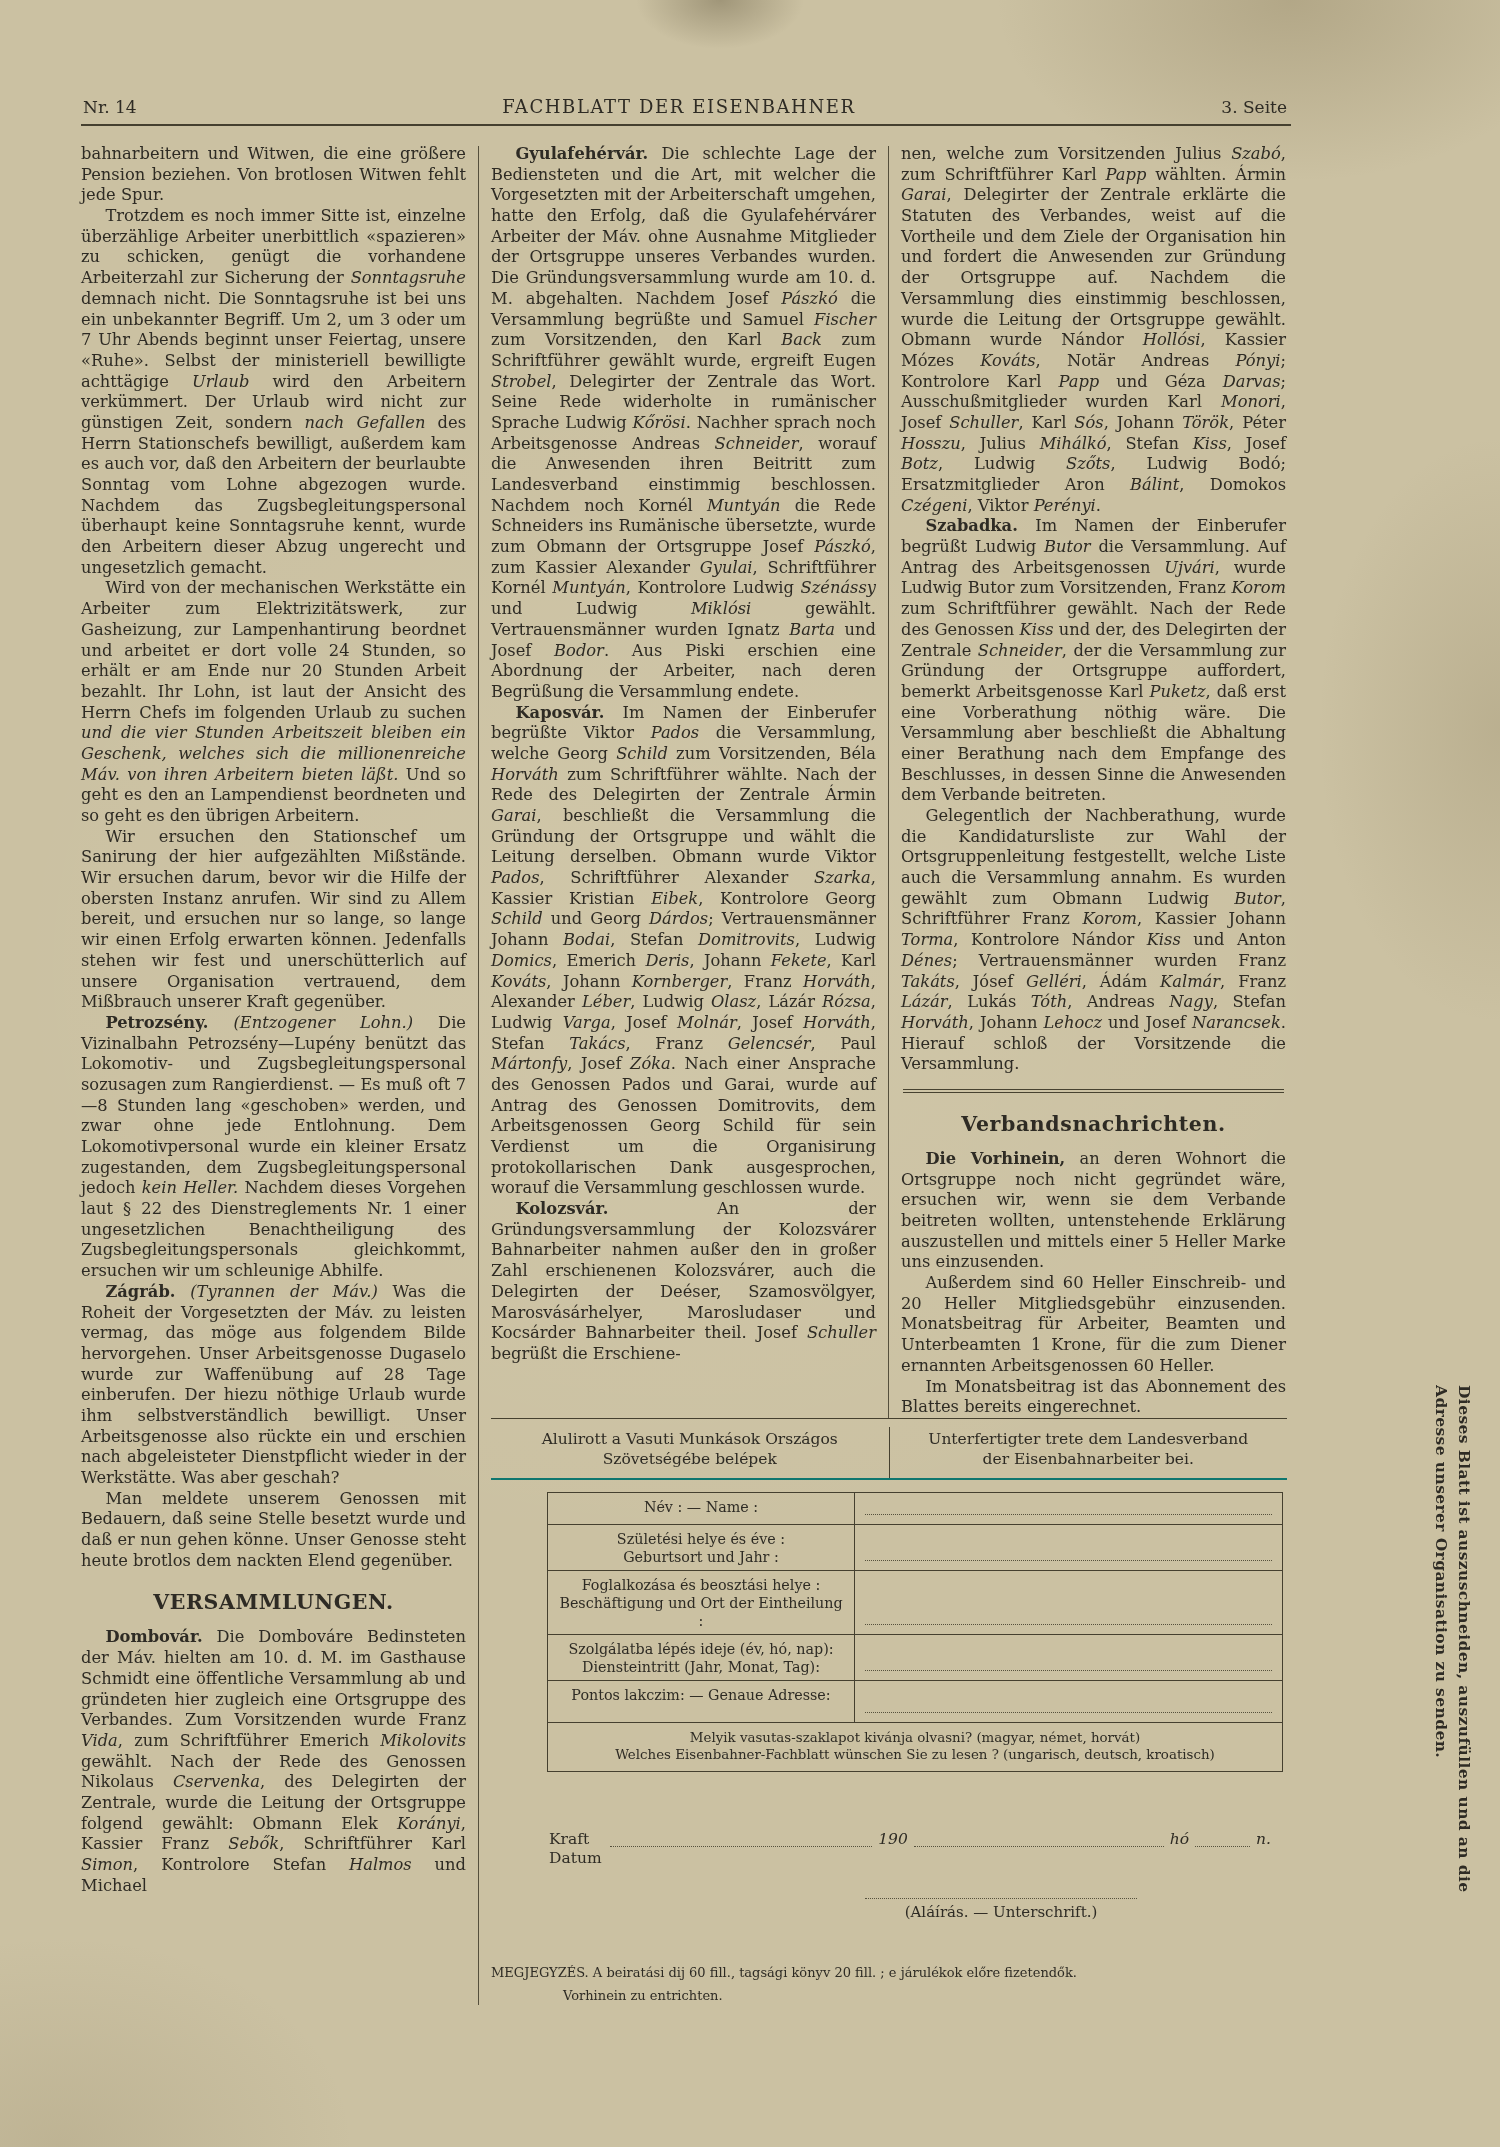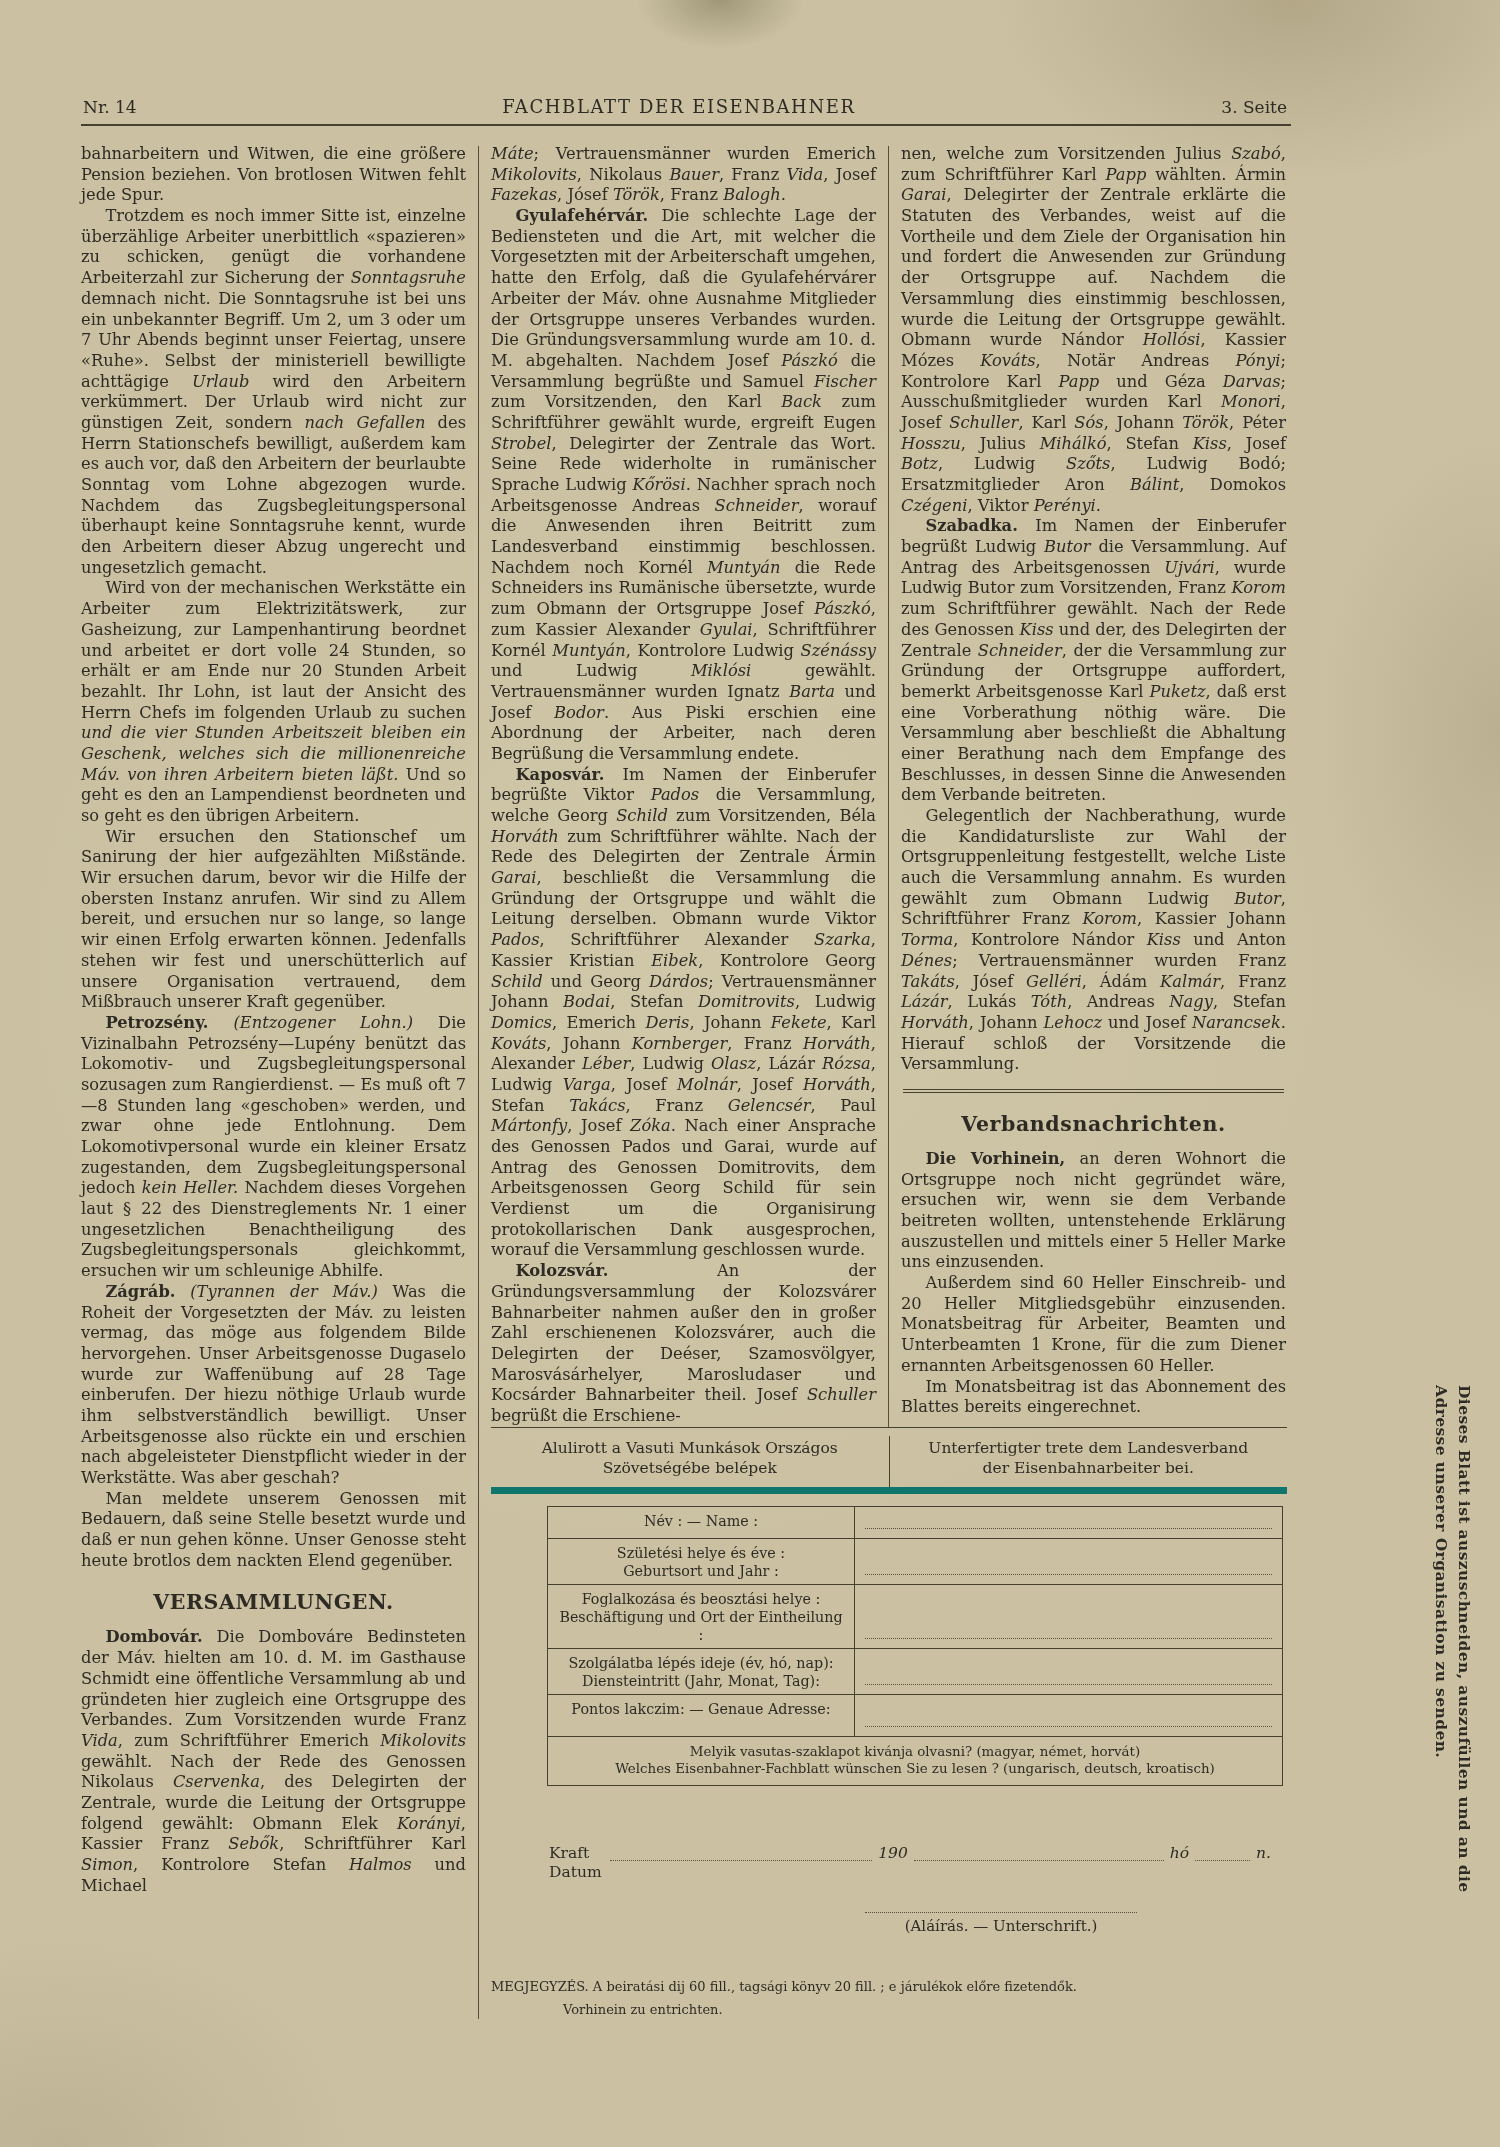--- a/index.html
+++ b/index.html
@@ -30,21 +30,21 @@
   .para { text-indent:1.5em; margin:0; }
   .para.cont { text-indent:0; }
   .sec-head { text-align:center; font-size:20.5px; letter-spacing:.6px; margin:18px 0 12px; font-weight:bold; }
   .rule2 { border-top:1px solid #474230; border-bottom:1px solid #474230; height:4px; margin:14px 2px 12px; }
   .right-area { display:flex; flex-direction:column; width:796px; }
   .cols23 { display:flex; min-height:1235px; align-items:flex-start; }
   .cols23 .vdiv { align-self:stretch; }
 
   
   .form-section { border-top:1px solid #45402f; padding-top:8px; font-size:15.5px; }
-  .form-header { display:flex; align-items:stretch; border-bottom:7px solid #0f766e; }
+  .form-header { display:flex; align-items:stretch; border-bottom:2px solid #0f766e; }
   .fh-cell { flex:1; text-align:center; padding:2px 34px 9px; line-height:1.3; }
   .fh-div { width:1px; background:#45402f; }
   .form-box { border:1.5px solid #45402f; margin:12px 4px 0 56px; }
   .frow { display:flex; min-height:42px;text-align:center; }
   .frow:not(:last-child) { border-bottom:1px solid #45402f; }
   .frow:first-child { min-height:32px; }
   .frow.full { min-height:48px; }
   .flabel { width:307px; border-right:1px solid #45402f; padding:5px 10px 4px; font-size:14.3px; line-height:18px; }
   .frow.full .flabel { width:100%; border-right:none; font-size:13.4px; line-height:17px; padding-top:6px; }
   .fblank { flex:1; position:relative; }
@@ -89,21 +89,20 @@
         <p class="para"><b>Zágráb.</b> <i>(Tyrannen der Máv.)</i> Was die Roheit der Vorgesetzten der Máv. zu leisten vermag, das möge aus folgendem Bilde hervorgehen. Unser Arbeitsgenosse Dugaselo wurde zur Waffenübung auf 28 Tage einberufen. Der hiezu nöthige Urlaub wurde ihm selbstverständlich bewilligt. Unser Arbeitsgenosse also rückte ein und erschien nach abgeleisteter Dienstpflicht wieder in der Werkstätte. Was aber geschah?</p>
         <p class="para">Man meldete unserem Genossen mit Bedauern, daß seine Stelle besetzt wurde und daß er nun gehen könne. Unser Genosse steht heute brotlos dem nackten Elend gegenüber.</p>
         <h2 class="sec-head">VERSAMMLUNGEN.</h2>
         <p class="para"><b>Dombovár.</b> Die Dombováre Bedinsteten der Máv. hielten am 10. d. M. im Gasthause Schmidt eine öffentliche Versammlung ab und gründeten hier zugleich eine Ortsgruppe des Verbandes. Zum Vorsitzenden wurde Franz <i>Vida</i>, zum Schriftführer Emerich <i>Mikolovits</i> gewählt. Nach der Rede des Genossen Nikolaus <i>Cservenka</i>, des Delegirten der Zentrale, wurde die Leitung der Ortsgruppe folgend gewählt: Obmann Elek <i>Korányi</i>, Kassier Franz <i>Sebők</i>, Schriftführer Karl <i>Simon</i>, Kontrolore Stefan <i>Halmos</i> und Michael</p>
       </div>
     <div class="vdiv"></div>
 
     <div class="right-area">
       <div class="cols23">
         <div class="col">
-            <p class="para cont"><i>Máte</i>; Vertrauensmänner wurden Emerich <i>Mikolovits</i>, Nikolaus <i>Bauer</i>, Franz <i>Vida</i>, Josef <i>Fazekas</i>, Jósef <i>Török</i>, Franz <i>Balogh</i>.</p>
             <p class="para"><b>Gyulafehérvár.</b> Die schlechte Lage der Bediensteten und die Art, mit welcher die Vorgesetzten mit der Arbeiterschaft umgehen, hatte den Erfolg, daß die Gyulafehérvárer Arbeiter der Máv. ohne Ausnahme Mitglieder der Ortsgruppe unseres Verbandes wurden. Die Gründungsversammlung wurde am 10. d. M. abgehalten. Nachdem Josef <i>Pászkó</i> die Versammlung begrüßte und Samuel <i>Fischer</i> zum Vorsitzenden, den Karl <i>Back</i> zum Schriftführer gewählt wurde, ergreift Eugen <i>Strobel</i>, Delegirter der Zentrale das Wort. Seine Rede widerholte in rumänischer Sprache Ludwig <i>Kőrösi</i>. Nachher sprach noch Arbeitsgenosse Andreas <i>Schneider</i>, worauf die Anwesenden ihren Beitritt zum Landesverband einstimmig beschlossen. Nachdem noch Kornél <i>Muntyán</i> die Rede Schneiders ins Rumänische übersetzte, wurde zum Obmann der Ortsgruppe Josef <i>Pászkó</i>, zum Kassier Alexander <i>Gyulai</i>, Schriftführer Kornél <i>Muntyán</i>, Kontrolore Ludwig <i>Szénássy</i> und Ludwig <i>Miklósi</i> gewählt. Vertrauensmänner wurden Ignatz <i>Barta</i> und Josef <i>Bodor</i>. Aus Piski erschien eine Abordnung der Arbeiter, nach deren Begrüßung die Versammlung endete.</p>
             <p class="para"><b>Kaposvár.</b> Im Namen der Einberufer begrüßte Viktor <i>Pados</i> die Versammlung, welche Georg <i>Schild</i> zum Vorsitzenden, Béla <i>Horváth</i> zum Schriftführer wählte. Nach der Rede des Delegirten der Zentrale Ármin <i>Garai</i>, beschließt die Versammlung die Gründung der Ortsgruppe und wählt die Leitung derselben. Obmann wurde Viktor <i>Pados</i>, Schriftführer Alexander <i>Szarka</i>, Kassier Kristian <i>Eibek</i>, Kontrolore Georg <i>Schild</i> und Georg <i>Dárdos</i>; Vertrauensmänner Johann <i>Bodai</i>, Stefan <i>Domitrovits</i>, Ludwig <i>Domics</i>, Emerich <i>Deris</i>, Johann <i>Fekete</i>, Karl <i>Kováts</i>, Johann <i>Kornberger</i>, Franz <i>Horváth</i>, Alexander <i>Léber</i>, Ludwig <i>Olasz</i>, Lázár <i>Rózsa</i>, Ludwig <i>Varga</i>, Josef <i>Molnár</i>, Josef <i>Horváth</i>, Stefan <i>Takács</i>, Franz <i>Gelencsér</i>, Paul <i>Mártonfy</i>, Josef <i>Zóka</i>. Nach einer Ansprache des Genossen Pados und Garai, wurde auf Antrag des Genossen Domitrovits, dem Arbeitsgenossen Georg Schild für sein Verdienst um die Organisirung protokollarischen Dank ausgesprochen, worauf die Versammlung geschlossen wurde.</p>
             <p class="para"><b>Kolozsvár.</b> An der Gründungsversammlung der Kolozsvárer Bahnarbeiter nahmen außer den in großer Zahl erschienenen Kolozsvárer, auch die Delegirten der Deéser, Szamosvölgyer, Marosvásárhelyer, Marosludaser und Kocsárder Bahnarbeiter theil. Josef <i>Schuller</i> begrüßt die Erschiene-</p>
           </div>
         <div class="vdiv"></div>
         <div class="col">
             <p class="para cont">nen, welche zum Vorsitzenden Julius <i>Szabó</i>, zum Schriftführer Karl <i>Papp</i> wählten. Ármin <i>Garai</i>, Delegirter der Zentrale erklärte die Statuten des Verbandes, weist auf die Vortheile und dem Ziele der Organisation hin und fordert die Anwesenden zur Gründung der Ortsgruppe auf. Nachdem die Versammlung dies einstimmig beschlossen, wurde die Leitung der Ortsgruppe gewählt. Obmann wurde Nándor <i>Hollósi</i>, Kassier Mózes <i>Kováts</i>, Notär Andreas <i>Pónyi</i>; Kontrolore Karl <i>Papp</i> und Géza <i>Darvas</i>; Ausschußmitglieder wurden Karl <i>Monori</i>, Josef <i>Schuller</i>, Karl <i>Sós</i>, Johann <i>Török</i>, Péter <i>Hosszu</i>, Julius <i>Mihálkó</i>, Stefan <i>Kiss</i>, Josef <i>Botz</i>, Ludwig <i>Szőts</i>, Ludwig Bodó; Ersatzmitglieder Aron <i>Bálint</i>, Domokos <i>Czégeni</i>, Viktor <i>Perényi</i>.</p>
             <p class="para"><b>Szabadka.</b> Im Namen der Einberufer begrüßt Ludwig <i>Butor</i> die Versammlung. Auf Antrag des Arbeitsgenossen <i>Ujvári</i>, wurde Ludwig Butor zum Vorsitzenden, Franz <i>Korom</i> zum Schriftführer gewählt. Nach der Rede des Genossen <i>Kiss</i> und der, des Delegirten der Zentrale <i>Schneider</i>, der die Versammlung zur Gründung der Ortsgruppe auffordert, bemerkt Arbeitsgenosse Karl <i>Puketz</i>, daß erst eine Vorberathung nöthig wäre. Die Versammlung aber beschließt die Abhaltung einer Berathung nach dem Empfange des Beschlusses, in dessen Sinne die Anwesenden dem Verbande beitreten.</p>
             <p class="para">Gelegentlich der Nachberathung, wurde die Kandidatursliste zur Wahl der Ortsgruppenleitung festgestellt, welche Liste auch die Versammlung annahm. Es wurden gewählt zum Obmann Ludwig <i>Butor</i>, Schriftführer Franz <i>Korom</i>, Kassier Johann <i>Torma</i>, Kontrolore Nándor <i>Kiss</i> und Anton <i>Dénes</i>; Vertrauensmänner wurden Franz <i>Takáts</i>, Jósef <i>Gelléri</i>, Ádám <i>Kalmár</i>, Franz <i>Lázár</i>, Lukás <i>Tóth</i>, Andreas <i>Nagy</i>, Stefan <i>Horváth</i>, Johann <i>Lehocz</i> und Josef <i>Narancsek</i>. Hierauf schloß der Vorsitzende die Versammlung.</p>
             <div class="rule2"></div>

